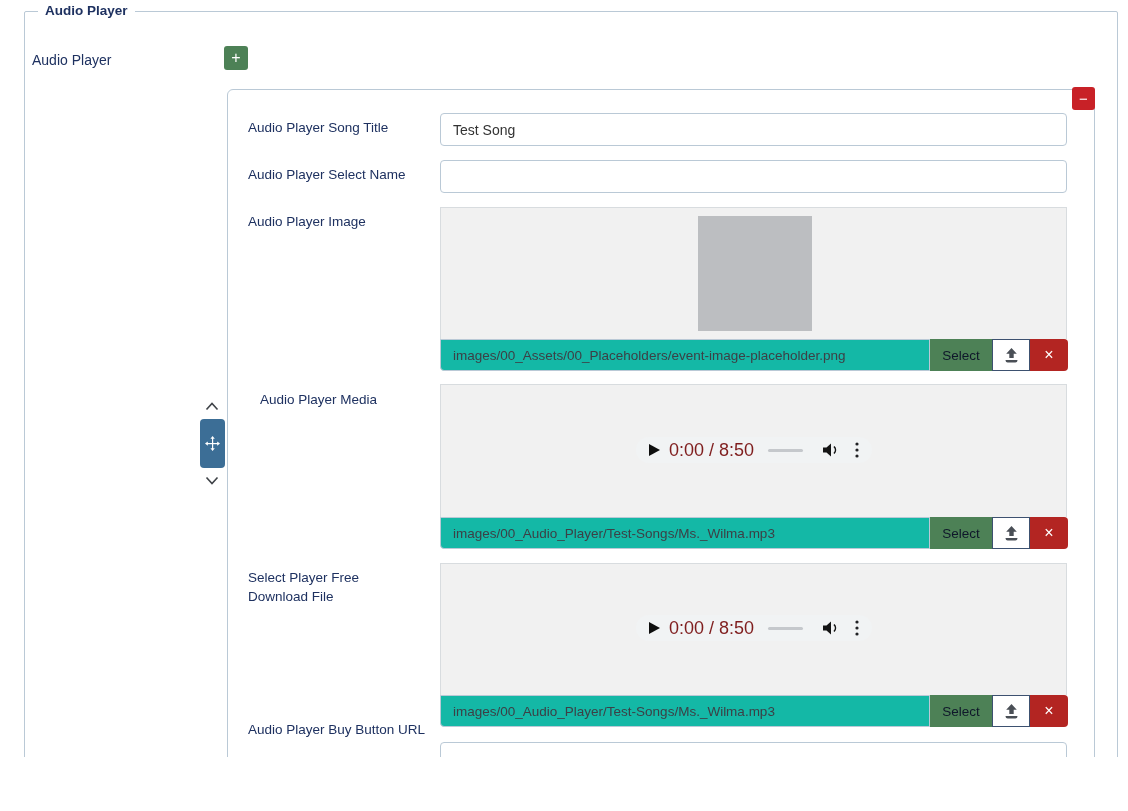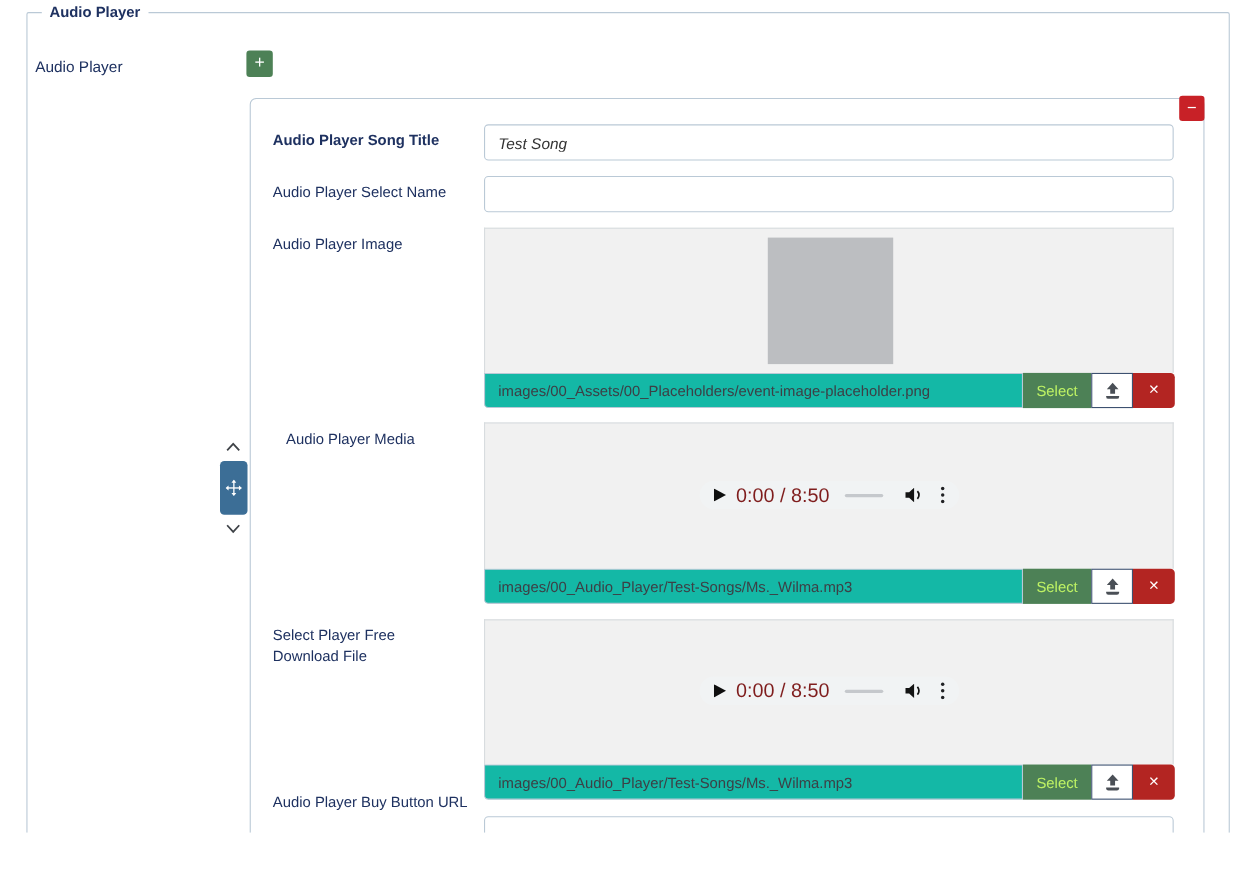--- a/index.html
+++ b/index.html
@@ -28,27 +28,27 @@
 
   
   .chev { position:absolute; left:205px; width:14px; height:9px; background:none; border:none; cursor:pointer; }
   .chev-up { top:399px; } .chev-down { top:473px; }
   .drag-handle { position:absolute; left:200px; top:419px; width:25px; height:49px;
                  background:#3c6e96; border-radius:4px; border:none; cursor:grab; z-index:4;
                  display:flex; align-items:center; justify-content:center; }
 
   
   .flabel { position:absolute; left:248px; width:182px; font-size:13.5px; color:#1e3160; line-height:19px; }
-  .l-song { top:118px;font-weight:bold; } .l-artist { top:165px; } .l-image { top:212px; }
+  .l-song { top:118px; } .l-artist { top:165px; } .l-image { top:212px; }
   .l-media { top:390px;margin-left:12px; } .l-free { top:568px; width:172px; } .l-buy { top:720px; }
 
   .text-input { position:absolute; left:440px; width:627px; height:33px;
                 border:1px solid #bac9d6; border-radius:4px; background:#fff;
                 font-family:inherit; font-size:14px; color:#333; padding:0 12px; }
-  .in-song { top:113px;font-style:italic; } .in-artist { top:160px; } .in-buy { top:742px; }
+  .in-song { top:113px; } .in-artist { top:160px; } .in-buy { top:742px; }
 
   .preview { position:absolute; left:440px; width:627px; background:#f1f1f1;
              border:1px solid #d8dcdf; border-bottom:none; }
   .pv-image { top:207px; height:132px; }
   .pv-media { top:384px; height:133px; }
   .pv-free  { top:563px; height:132px; }
   .placeholder-img { position:absolute; left:257px; top:8px; width:114px; height:115px; background:#bcbec1; }
 
   
   .audio-pill { position:absolute; left:636px; width:236px; height:26px; border-radius:13px;
@@ -57,21 +57,21 @@
   .ap-time { font-size:18px; color:#7f1d1d; margin-left:9px; white-space:nowrap; }
   .ap-track { width:62px; height:3px; background:#c5c8cc; border-radius:2px; margin-left:14px; }
   .ap-vol { margin-left:20px; display:flex; } .ap-menu { margin-left:15px; display:flex; }
   .ap-play { display:flex; background:none; border:none; padding:0; cursor:pointer; }
 
   
   .path-input { position:absolute; left:440px; width:490px; height:32px;
                 border:1px solid #bac9d6; border-radius:0 0 0 4px; background:#14b8a6;
                 font-family:inherit; font-size:13.5px; color:#3c4046; padding:0 12px; }
   .btn-select { position:absolute; left:930px; width:62px; height:32px; background:#4d8156;
-                color:#bef264; font-size:13.5px; border:none; cursor:pointer; }
+                color:#0f172a; font-size:13.5px; border:none; cursor:pointer; }
   .btn-upload { position:absolute; left:992px; width:38px; height:32px; background:#fff;
                 border:1px solid #3d5170; cursor:pointer; display:flex; align-items:center; justify-content:center; }
   .btn-xfile  { position:absolute; left:1030px; width:38px; height:32px; background:#b32522;
                 border:none; border-radius:0 4px 4px 0; color:#fff; font-size:16px; cursor:pointer; }
   .pr-image { top:339px; } .pr-media { top:517px; } .pr-free { top:695px; }
   .pr-image .path-input, .pr-image .btn-select, .pr-image .btn-upload, .pr-image .btn-xfile { top:339px; }
   .pr-media .path-input, .pr-media .btn-select, .pr-media .btn-upload, .pr-media .btn-xfile { top:517px; }
   .pr-free  .path-input, .pr-free  .btn-select, .pr-free  .btn-upload, .pr-free  .btn-xfile { top:695px; }
 </style>
 </head>

